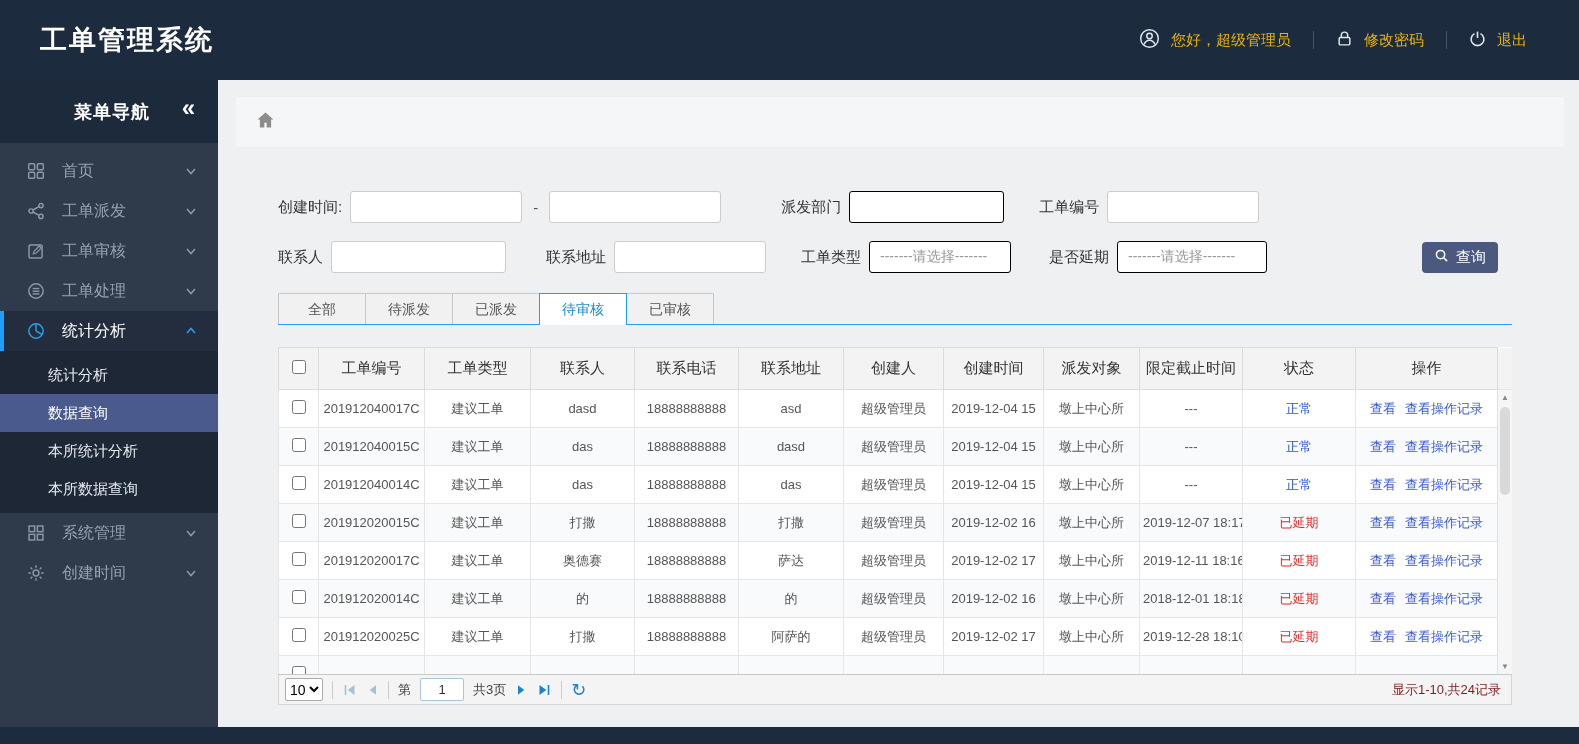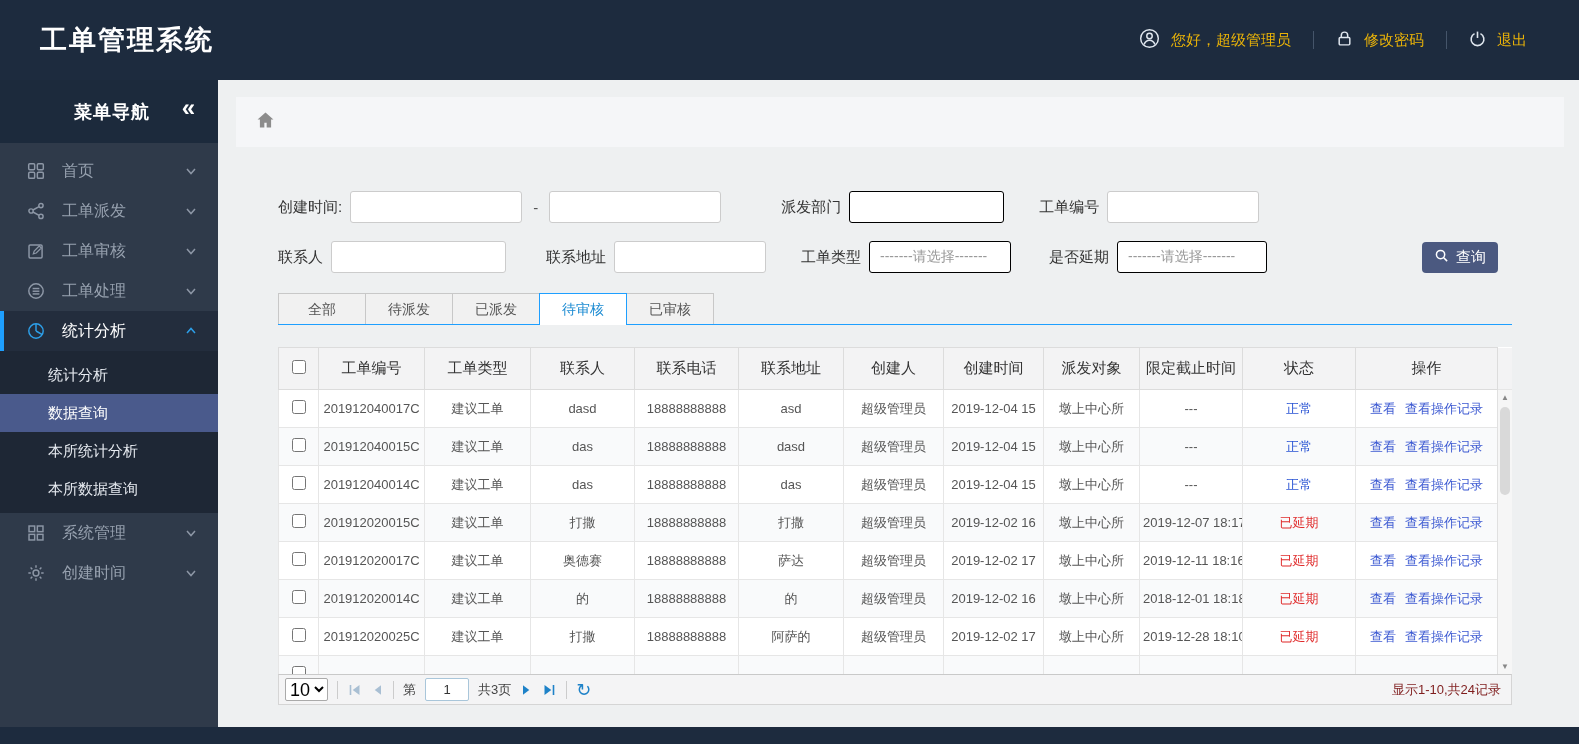--- a/index.html
+++ b/index.html
@@ -72,21 +72,21 @@
   .grid a + a { margin-left:9px; }
   .grid input[type="checkbox"] { width:14px; height:14px; cursor:pointer; }
   .vscroll { position:absolute; top:43px; right:0; width:15px; height:284px; background:#f6f6f6; border-left:1px solid #e0e0e0; z-index:5; }
   .vs-arrow { position:absolute; left:0; width:14px; text-align:center; font-size:8px; color:#888; cursor:pointer; }
   .vs-up { top:3px; } .vs-down { bottom:3px; }
   .vs-thumb { position:absolute; top:17px; left:2px; width:10px; height:88px; background:#d9d9d9; border-radius:5px; cursor:pointer; }
 
   
   .pager { width:1234px; height:31px; background:#f4f4f5; border:1px solid #d5d5d5; border-top:1px solid #c9c9c9; display:flex; align-items:center; justify-content:space-between; padding:0 10px 0 6px; font-size:13px; color:#444; }
   .pager-left { display:flex; align-items:center; gap:9px; }
-  .page-size { height:23px; font-size:18px; border:1px solid #aaa; border-radius:2px; background:#fff; font-family:inherit; cursor:pointer; }
+  .page-size { height:23px; font-size:14px; border:1px solid #aaa; border-radius:2px; background:#fff; font-family:inherit; cursor:pointer; }
   .pager-sep { width:1px; height:18px; background:#ccc; }
   .pg-btn { display:flex; align-items:center; cursor:pointer; }
   .pg-btn.disabled { cursor:default; }
   .page-input { width:44px; height:23px; border:1px solid #a9c6da; border-radius:2px; text-align:center; font-size:13px; color:#333; outline:none; background:#fff; }
   .refresh-icon { color:#1e82c8; font-size:18px; line-height:1; cursor:pointer; font-family:"DejaVu Sans",sans-serif; }
   .pager-summary { font-size:13px; color:#7f1d1d; }
 
   .bottom-bar { height:17px; background:#1d2b3e; flex:0 0 auto; }
 </style>
 </head>

